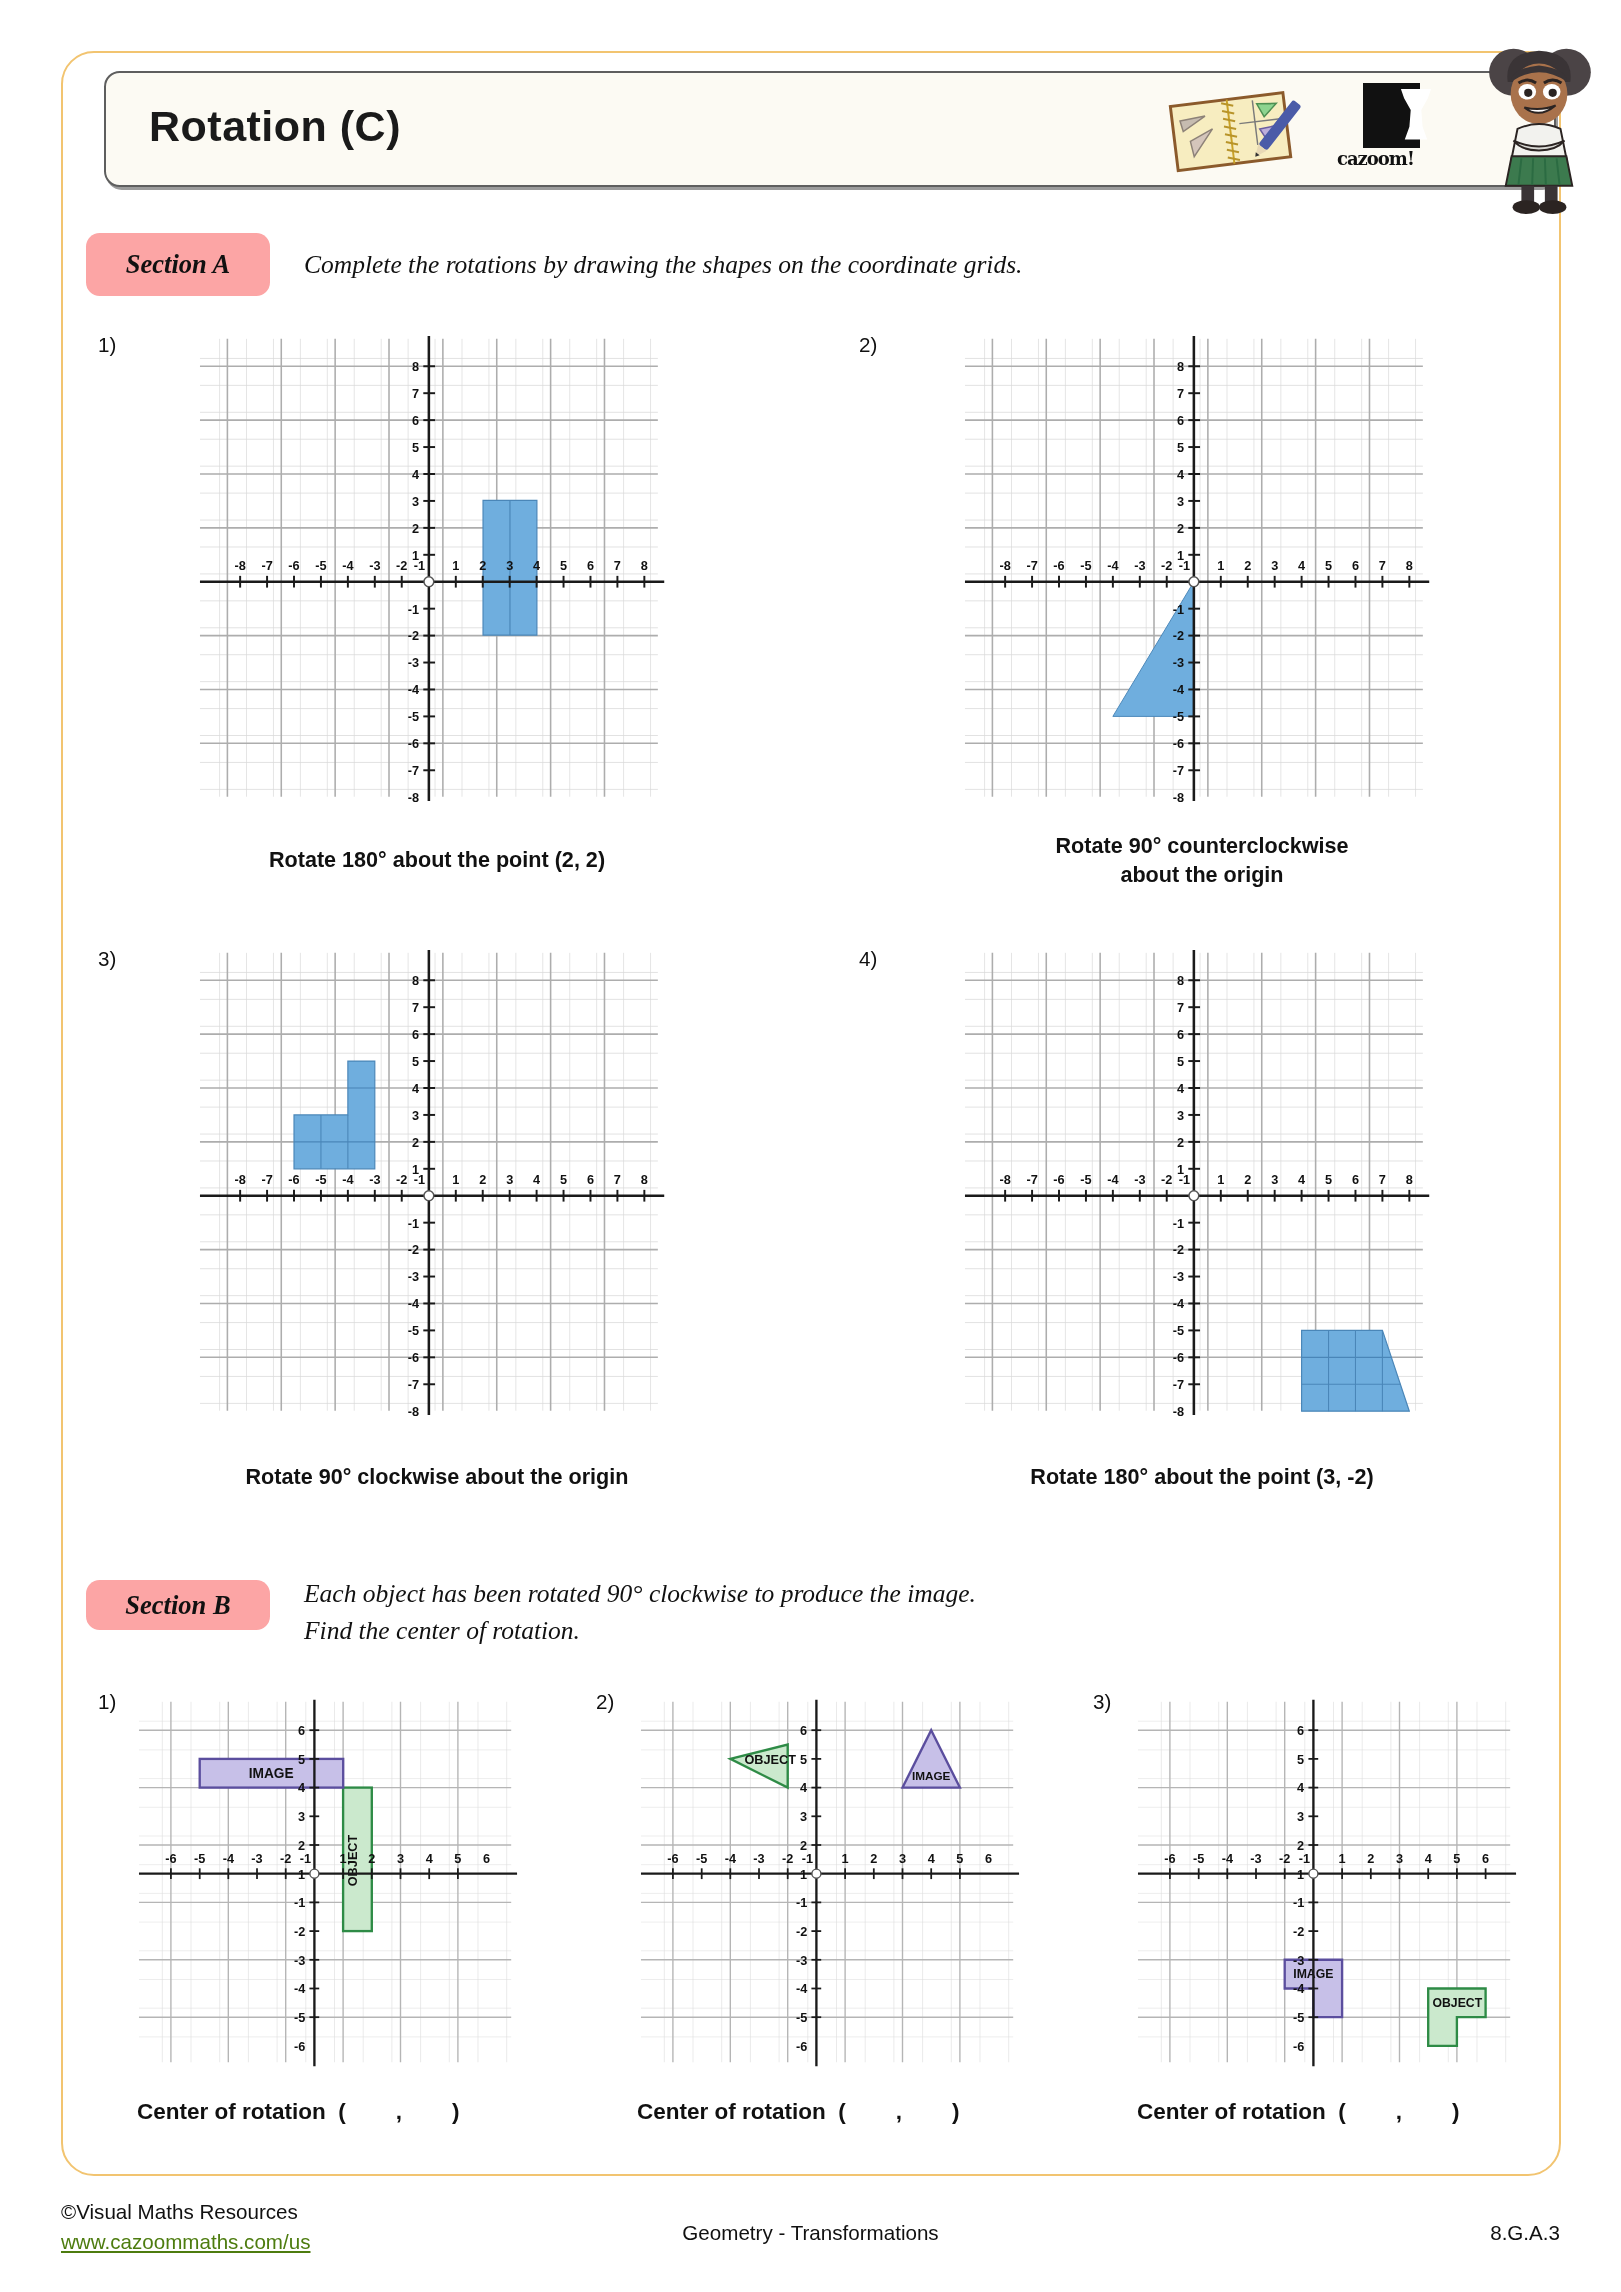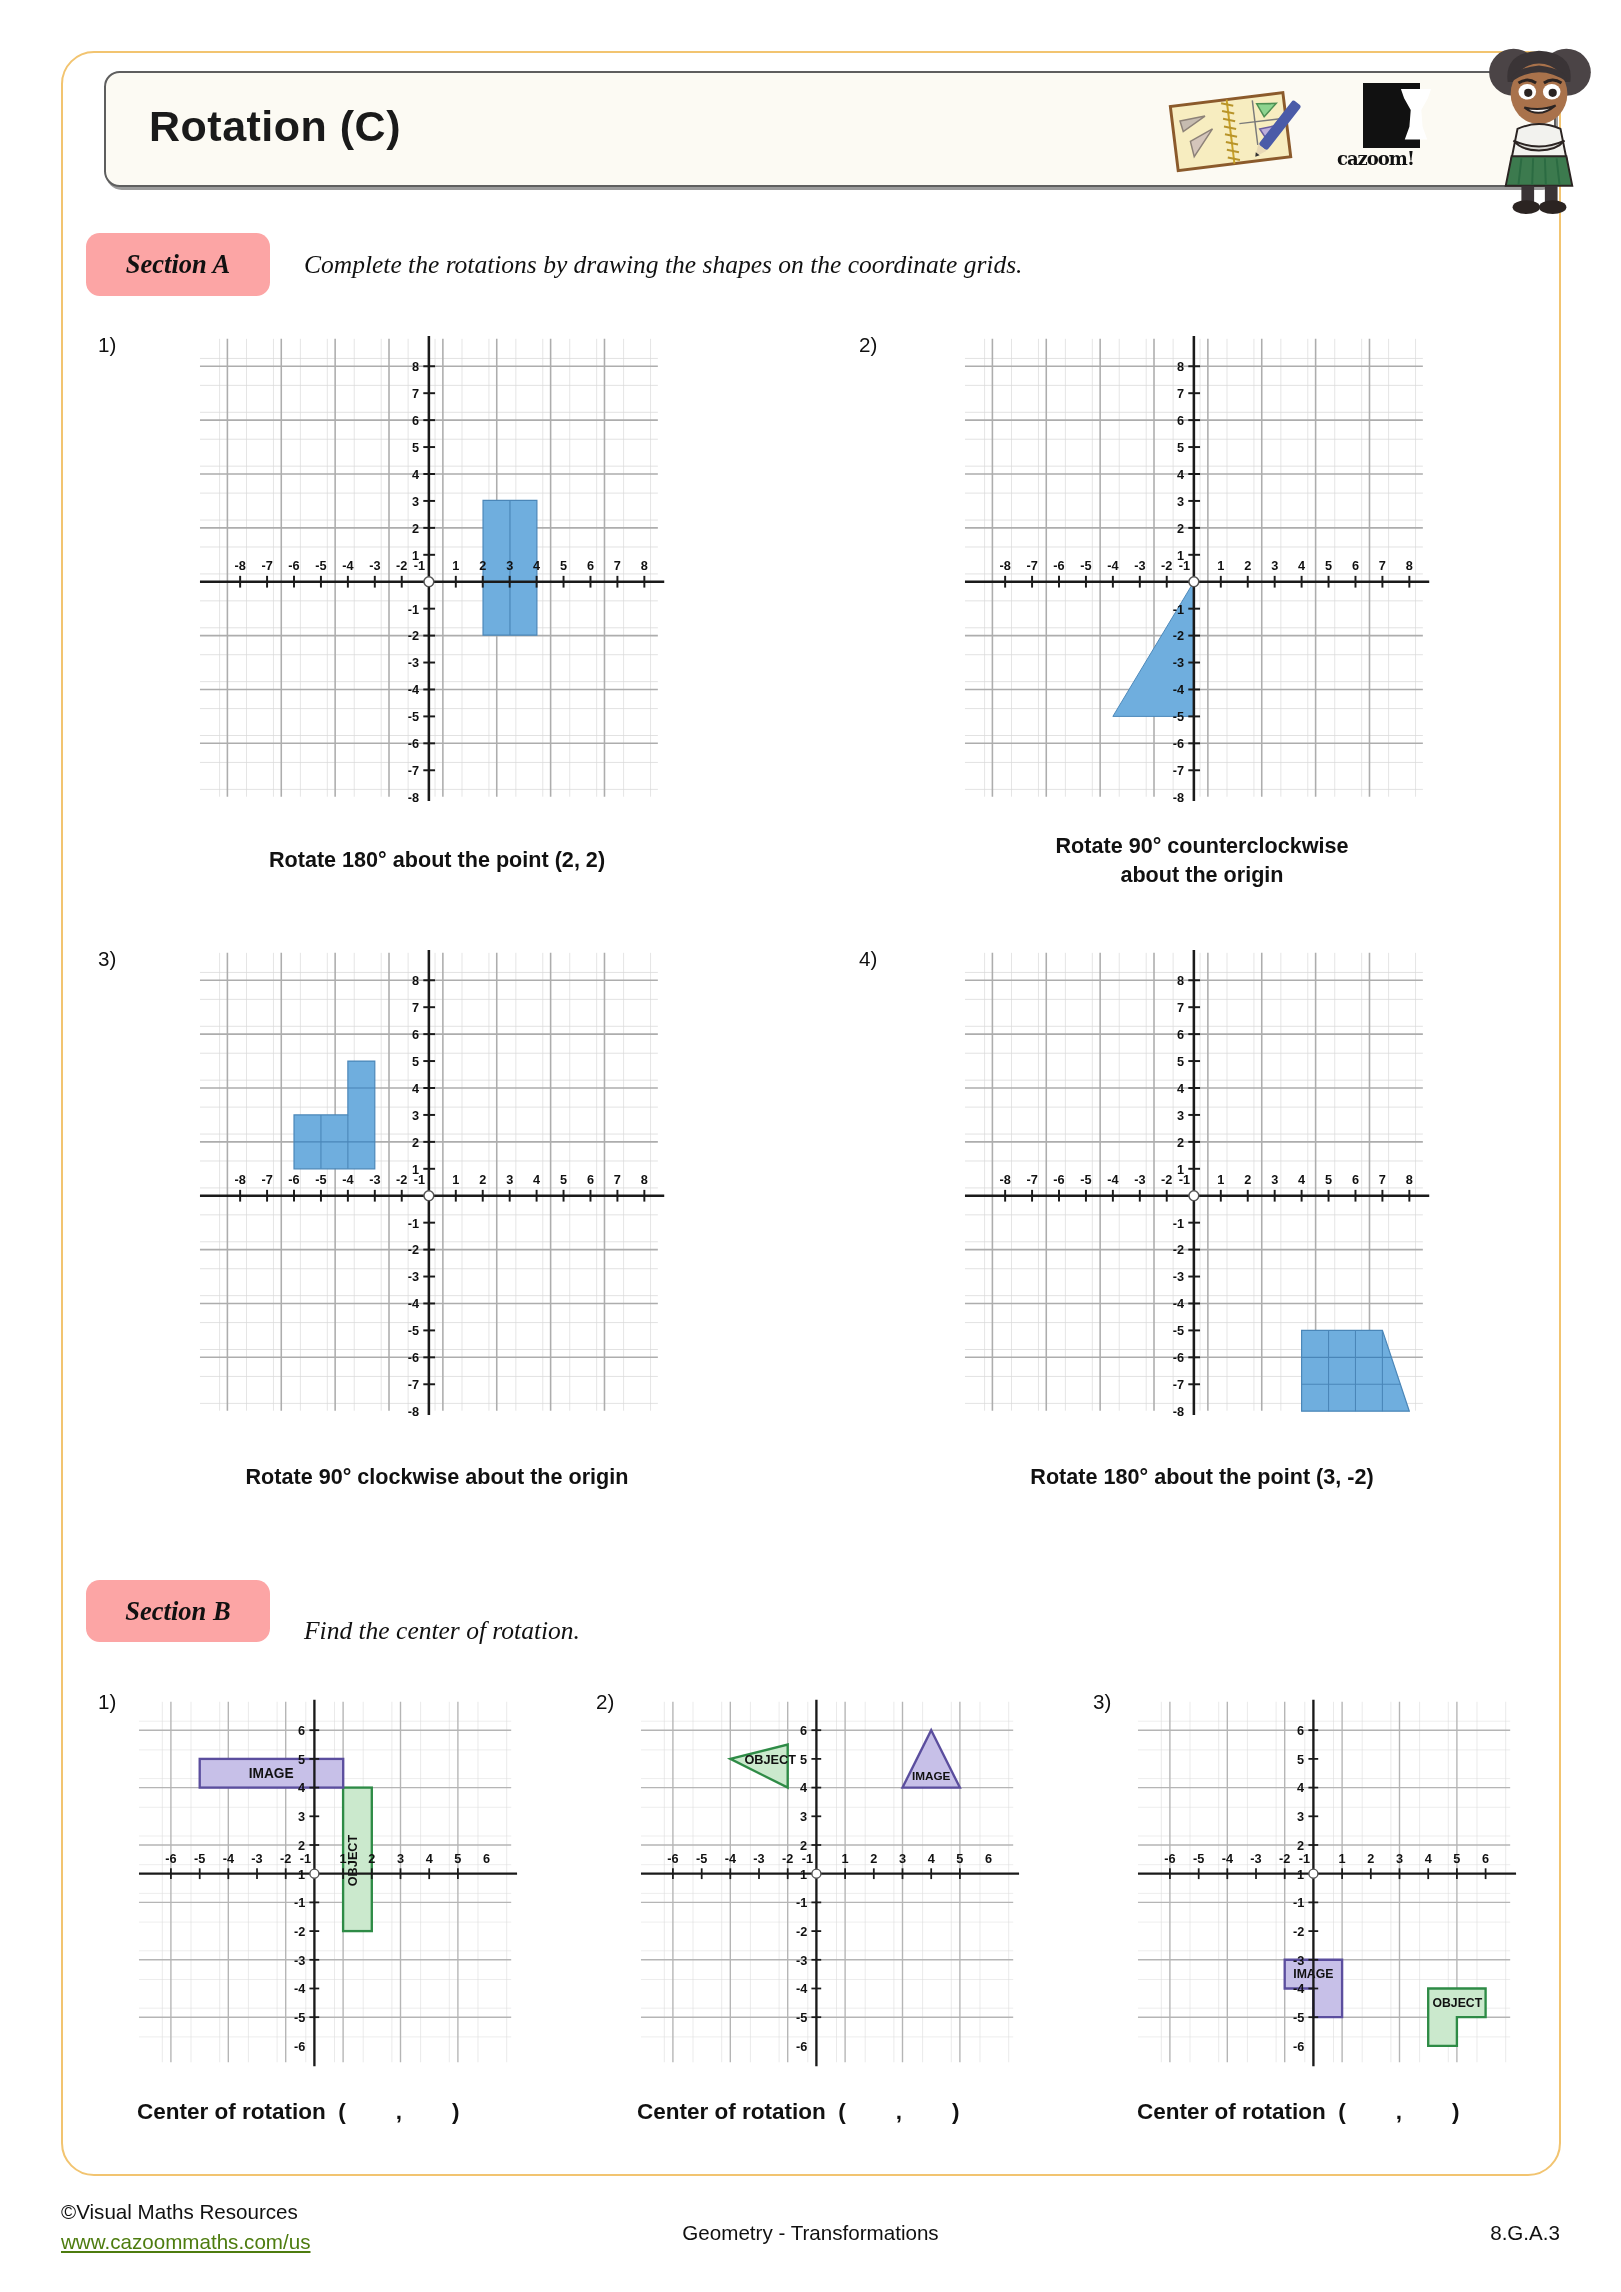--- a/index.html
+++ b/index.html
@@ -554,23 +554,23 @@
       <text x="226" y="371">-4</text>
         <text x="226" y="398.5">-5</text>
         <text x="226" y="426">-6</text>
       <text x="226" y="453.5">-7</text>
         <text x="226" y="481">-8</text>
     </g>
   </svg>
 </div>
 <div class="caption" style="left:957px; top:1462px; width:490px;">Rotate 180° about the point (3, -2)</div>
 
-<div class="section-pill" style="left:86px; top:1580px; height:62px;">Section B</div>
+<div class="section-pill" style="left:86px; top:1580px; height:50px;">Section B</div>
 <div class="section-instr" style="left:304px; top:1576px;">
-  <br>
+  <span>Each object has been rotated 90° clockwise to produce the image.</span><br>
   <span>Find the center of rotation.</span>
 </div>
 
 <div class="prob-num" style="left:98px; top:1690px;">1)</div>
 <div class="prob-num" style="left:596px; top:1690px;">2)</div>
 <div class="prob-num" style="left:1093px; top:1690px;">3)</div>
 
 <div class="grid-wrap" style="left:133px; top:1692px;">
   <svg width="392" height="382" viewBox="0 0 400 390">
     <defs>

